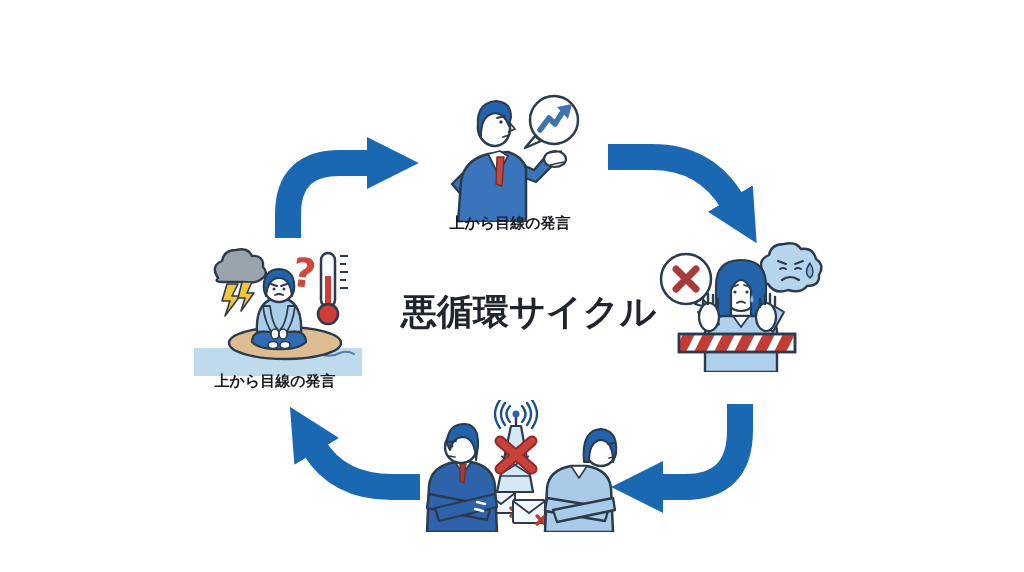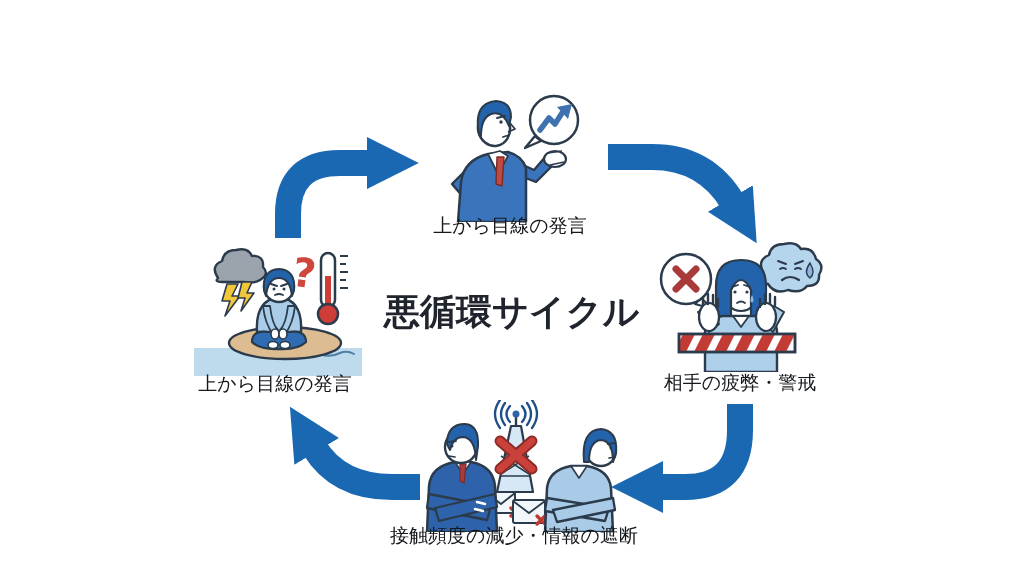--- a/index.html
+++ b/index.html
@@ -7,26 +7,26 @@
   .stage{
     position:relative;width:1024px;height:572px;
     background:var(--background,#ffffff);
     font-family:"DejaVu Sans",sans-serif;
   }
   .abs{position:absolute;}
   .arrows-layer{position:absolute;left:0;top:0;width:1024px;height:572px;}
   .arrow{fill:none;stroke:var(--arrow-blue,#1b68b2);stroke-width:26;}
   .arrow-head{fill:var(--arrow-blue,#1b68b2);}
   .center-title{
-    left:384px;top:292px;width:252px;text-align:center;
+    left:401px;top:292px;width:252px;text-align:center;
     font-size:36px;font-weight:bold;color:var(--title-dark,#20252d);
     letter-spacing:0px;line-height:1.1;white-space:nowrap;
   }
   .step-label{
-    text-align:center;font-size:19px;font-weight:normal;
+    text-align:center;font-size:15px;font-weight:bold;
     color:var(--label-dark,#15181c);white-space:nowrap;line-height:1.1;
   }
   .lbl-top{left:398px;top:215px;width:224px;}
   .lbl-right{left:640px;top:372px;width:200px;}
   .lbl-bottom{left:368px;top:525px;width:292px;}
   .lbl-left{left:175px;top:373px;width:200px;}
   .ico-top{left:428px;top:90px;width:162px;height:132px;}
   .ico-right{left:653px;top:236px;width:184px;height:136px;}
   .ico-bottom{left:413px;top:400px;width:212px;height:132px;}
   .ico-left{left:194px;top:240px;width:168px;height:136px;}
@@ -218,17 +218,15 @@
         <path d="M70 50 Q68 30 85 29 Q102 30 100 50 L98 56 Q96 38 85 38 Q74 38 72 56 Z" fill="#2263ab" stroke="#2b3b4c" stroke-width="2" stroke-linejoin="round"></path>
         <path d="M77 44 L83 46 M93 44 L87 46" stroke="#2b3b4c" stroke-width="2" stroke-linecap="round"></path>
         <circle cx="80" cy="49" r="1.5" fill="#2b3b4c"></circle>
         <circle cx="90" cy="49" r="1.5" fill="#2b3b4c"></circle>
         <path d="M81 55 Q85 53 89 55" stroke="#2b3b4c" stroke-width="1.8" fill="none" stroke-linecap="round"></path>
       </g>
     </svg>
   </div>
 
   <div class="abs step-label lbl-top">上から目線の発言</div>
-  <div class="abs step-label lbl-right">相手の疲弊・警戒</div>
-  <div class="abs step-label lbl-bottom">接触頻度の減少・情報の遮断</div>
   <div class="abs step-label lbl-left">上から目線の発言</div>
 
 </div>
 
 </body></html>

